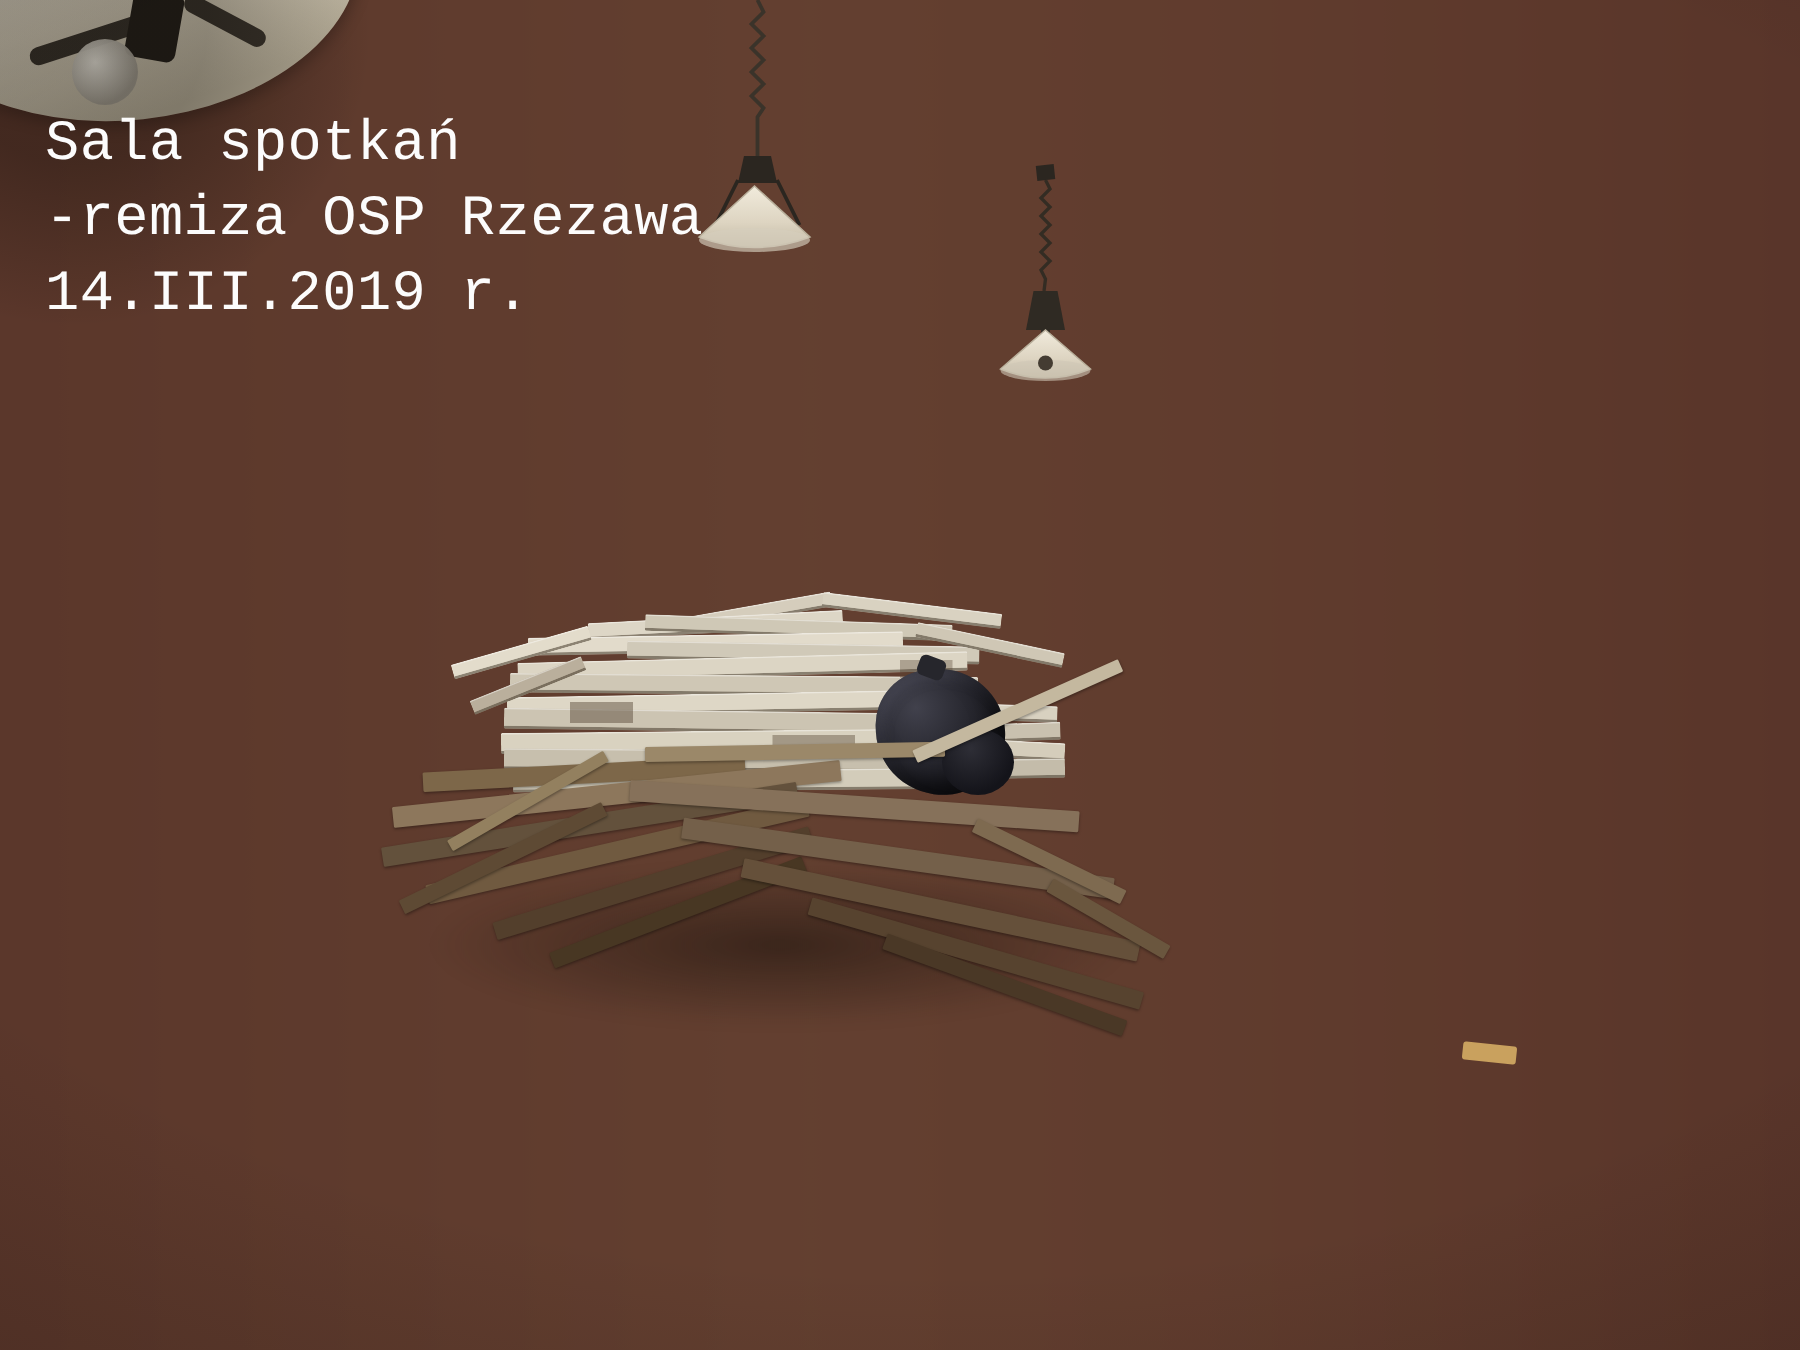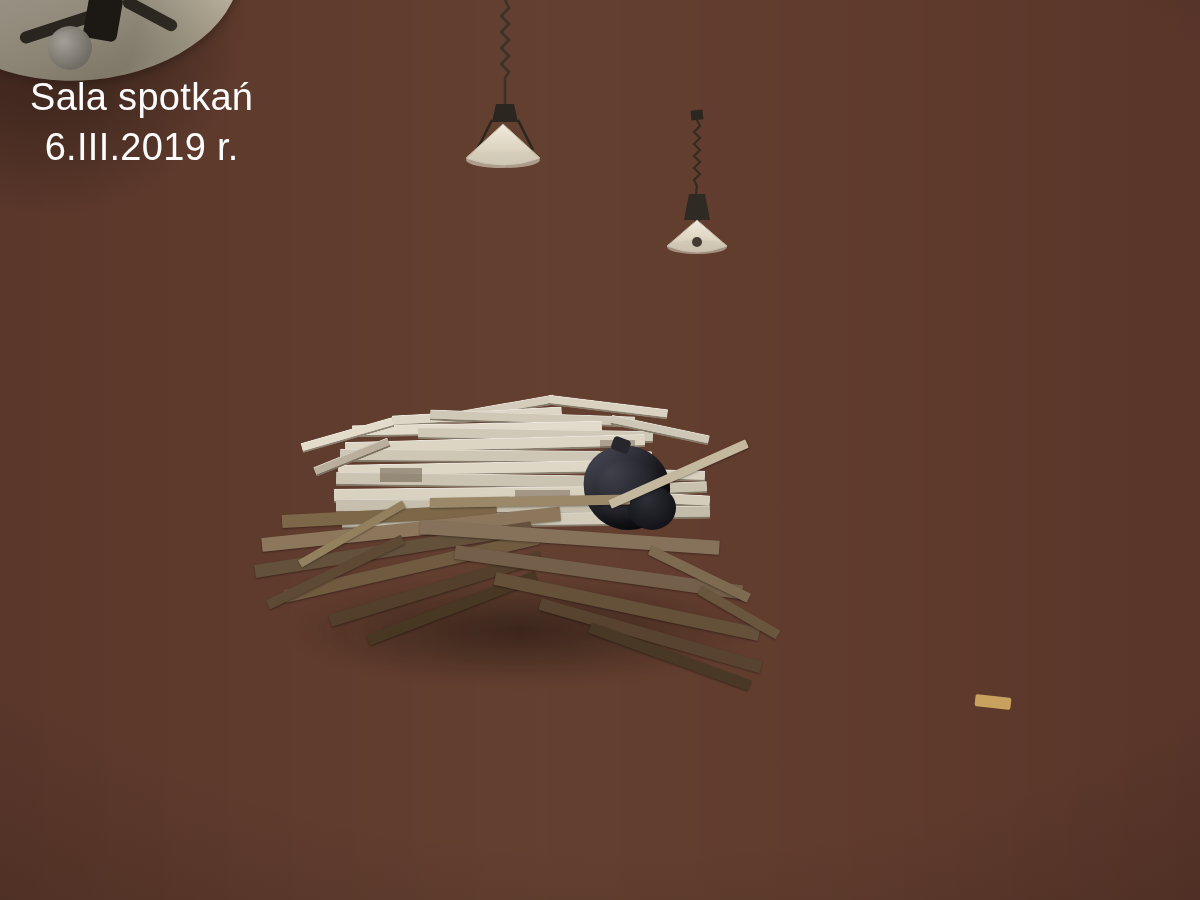--- a/index.html
+++ b/index.html
@@ -1,17 +1,17 @@
 <!DOCTYPE html>
 <html><head>
 <meta charset="utf-8">
 <style>
   html,body{margin:0;padding:0;background:#111;}
   #stage{position:relative;width:1200px;height:900px;overflow:hidden;
-         background:#3a2b21;font-family:Liberation Sans, sans-serif;text-align:center;}
+         background:#3a2b21;font-family:Liberation Mono, monospace;}
   .cp{position:absolute;inset:0;}
   .el{position:absolute;}
   .plank{position:absolute;border-bottom:2px solid rgba(70,58,44,.55);
          border-radius:1px;box-shadow:inset 0 1px 0 rgba(255,255,255,.4);}
   .board{position:absolute;border-radius:1px;transform-origin:left center;
          box-shadow:0 1px 2px rgba(0,0,0,.35);}
   .txt{position:absolute;color:#fcfcfc;font-weight:400;}
   #title{left:30px;top:72px;font-size:38px;line-height:50px;letter-spacing:.3px;}
   #caption{left:283px;top:810px;font-size:55px;letter-spacing:.5px;}
 
@@ -291,16 +291,17 @@
     <rect x="694" y="220" width="6" height="9" fill="#2f2a23"></rect>
     <path d="M667,246 L697,220 L727,246 Q697,258 667,246 Z" fill="url(#gradShade)" stroke="#b9b09c" stroke-width="1"></path>
     <ellipse cx="697" cy="247" rx="30" ry="7" fill="#cfc7b6" opacity=".6"></ellipse>
     <circle cx="697" cy="242" r="5" fill="#443c32"></circle>
   </svg>
 
   <div class="cp" id="vignette"></div>
 
   <div class="txt" id="title">
     <div>Sala spotkań</div>
-    <div>6.III.2019 r.</div>
+    <div>-remiza OSP Rzezawa</div>
+    <div>14.III.2019 r.</div>
   </div>
 
 </div>
 
 </body></html>

